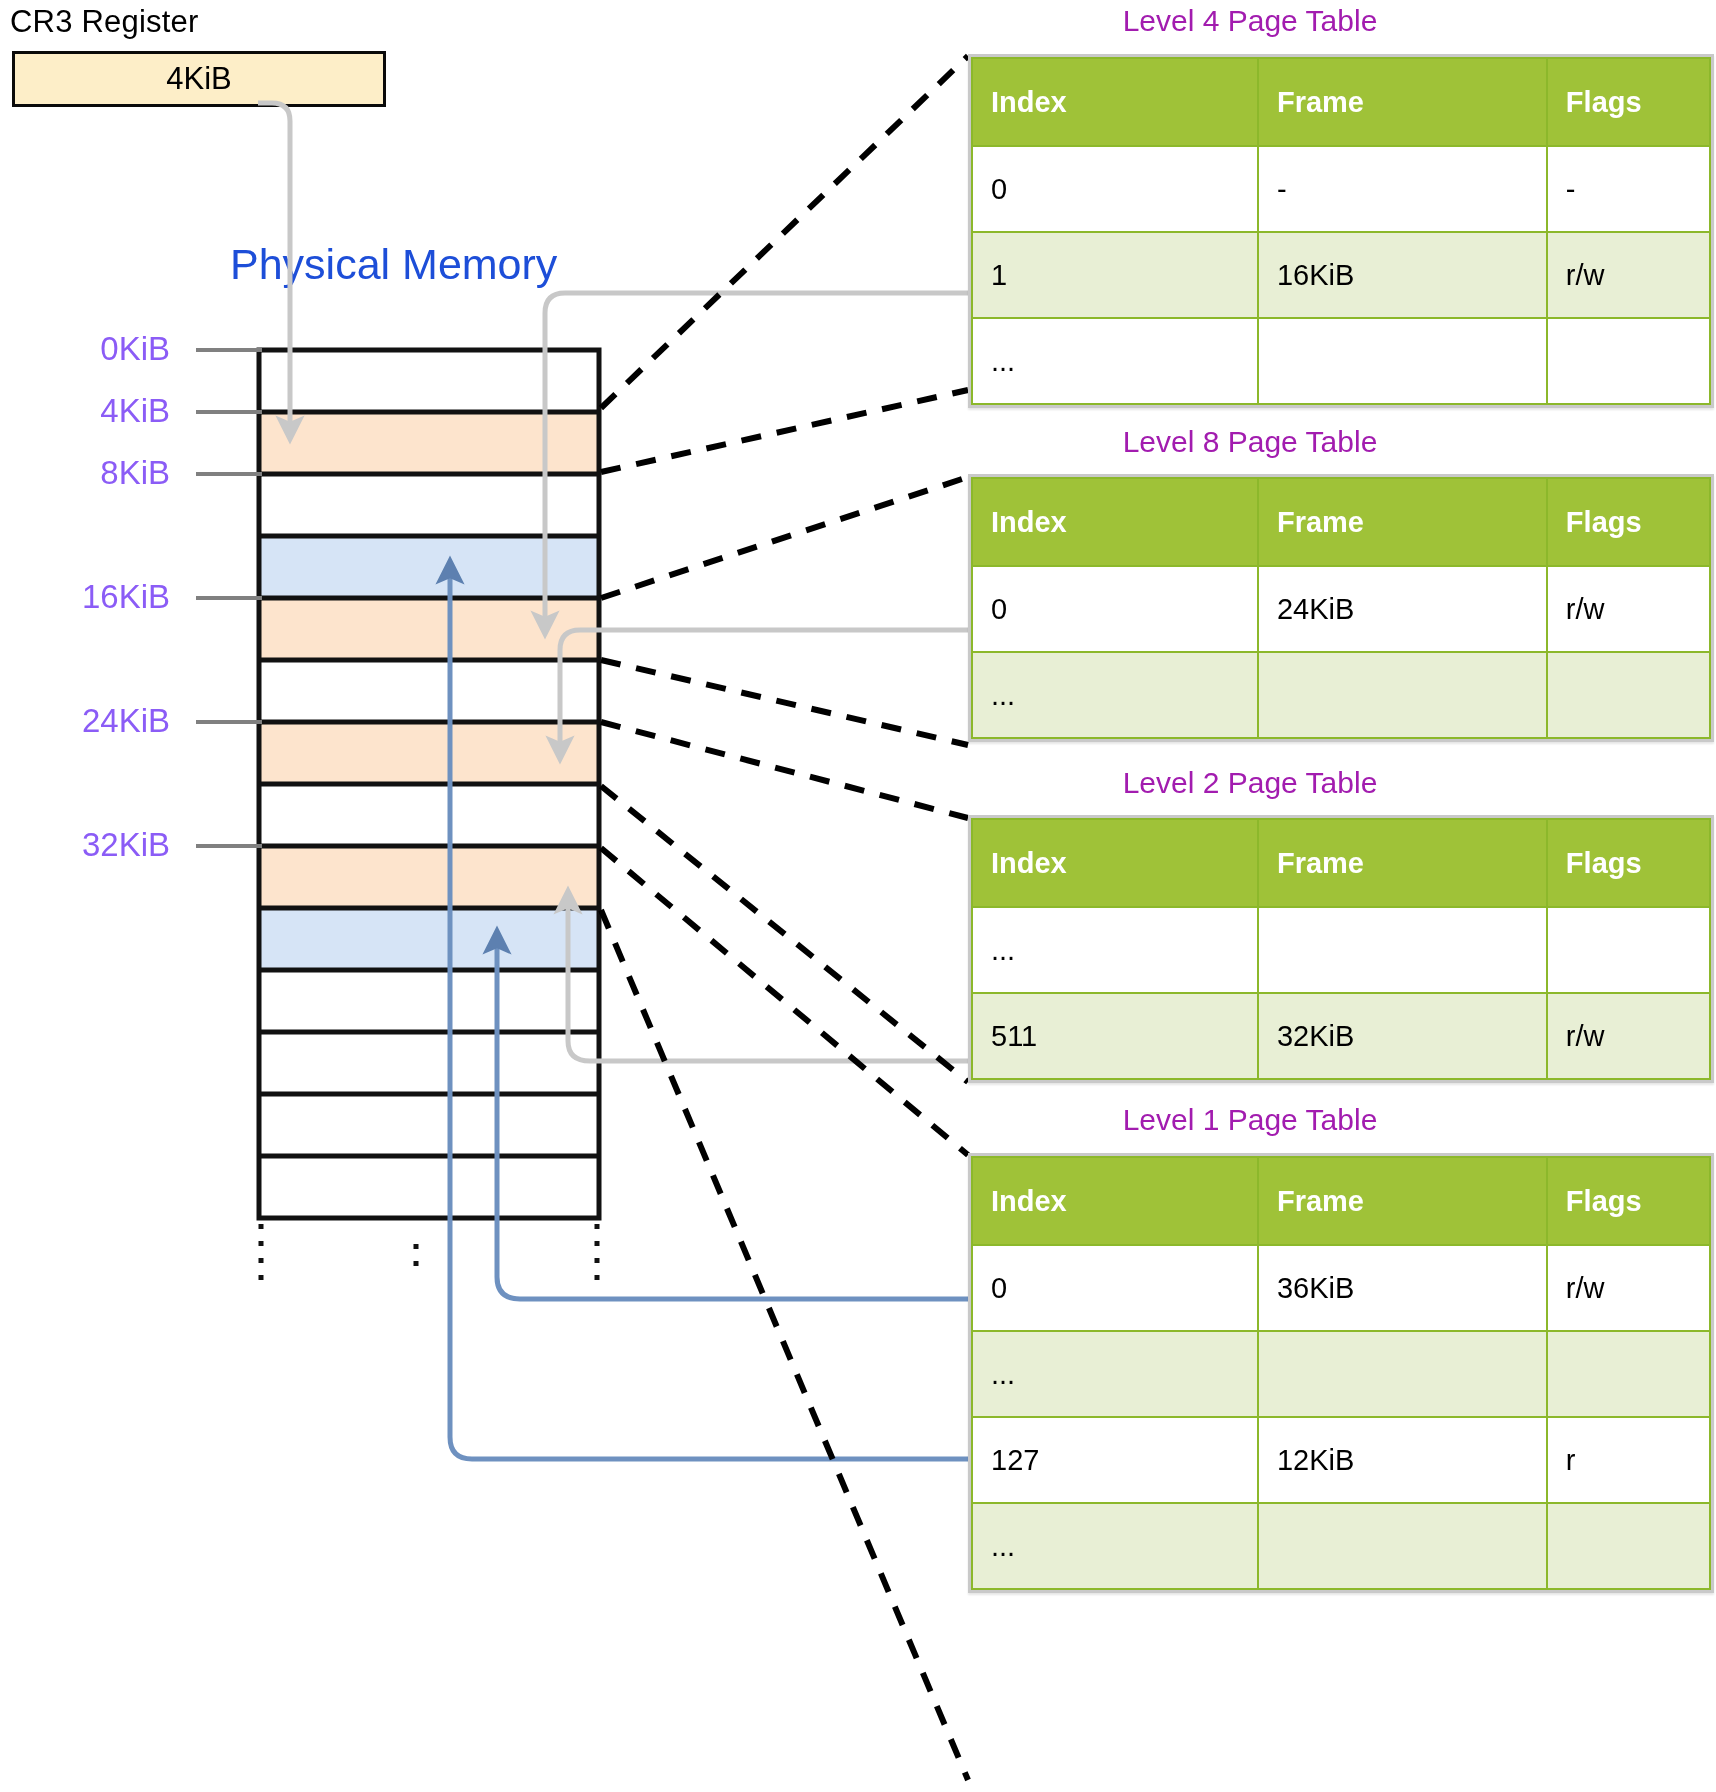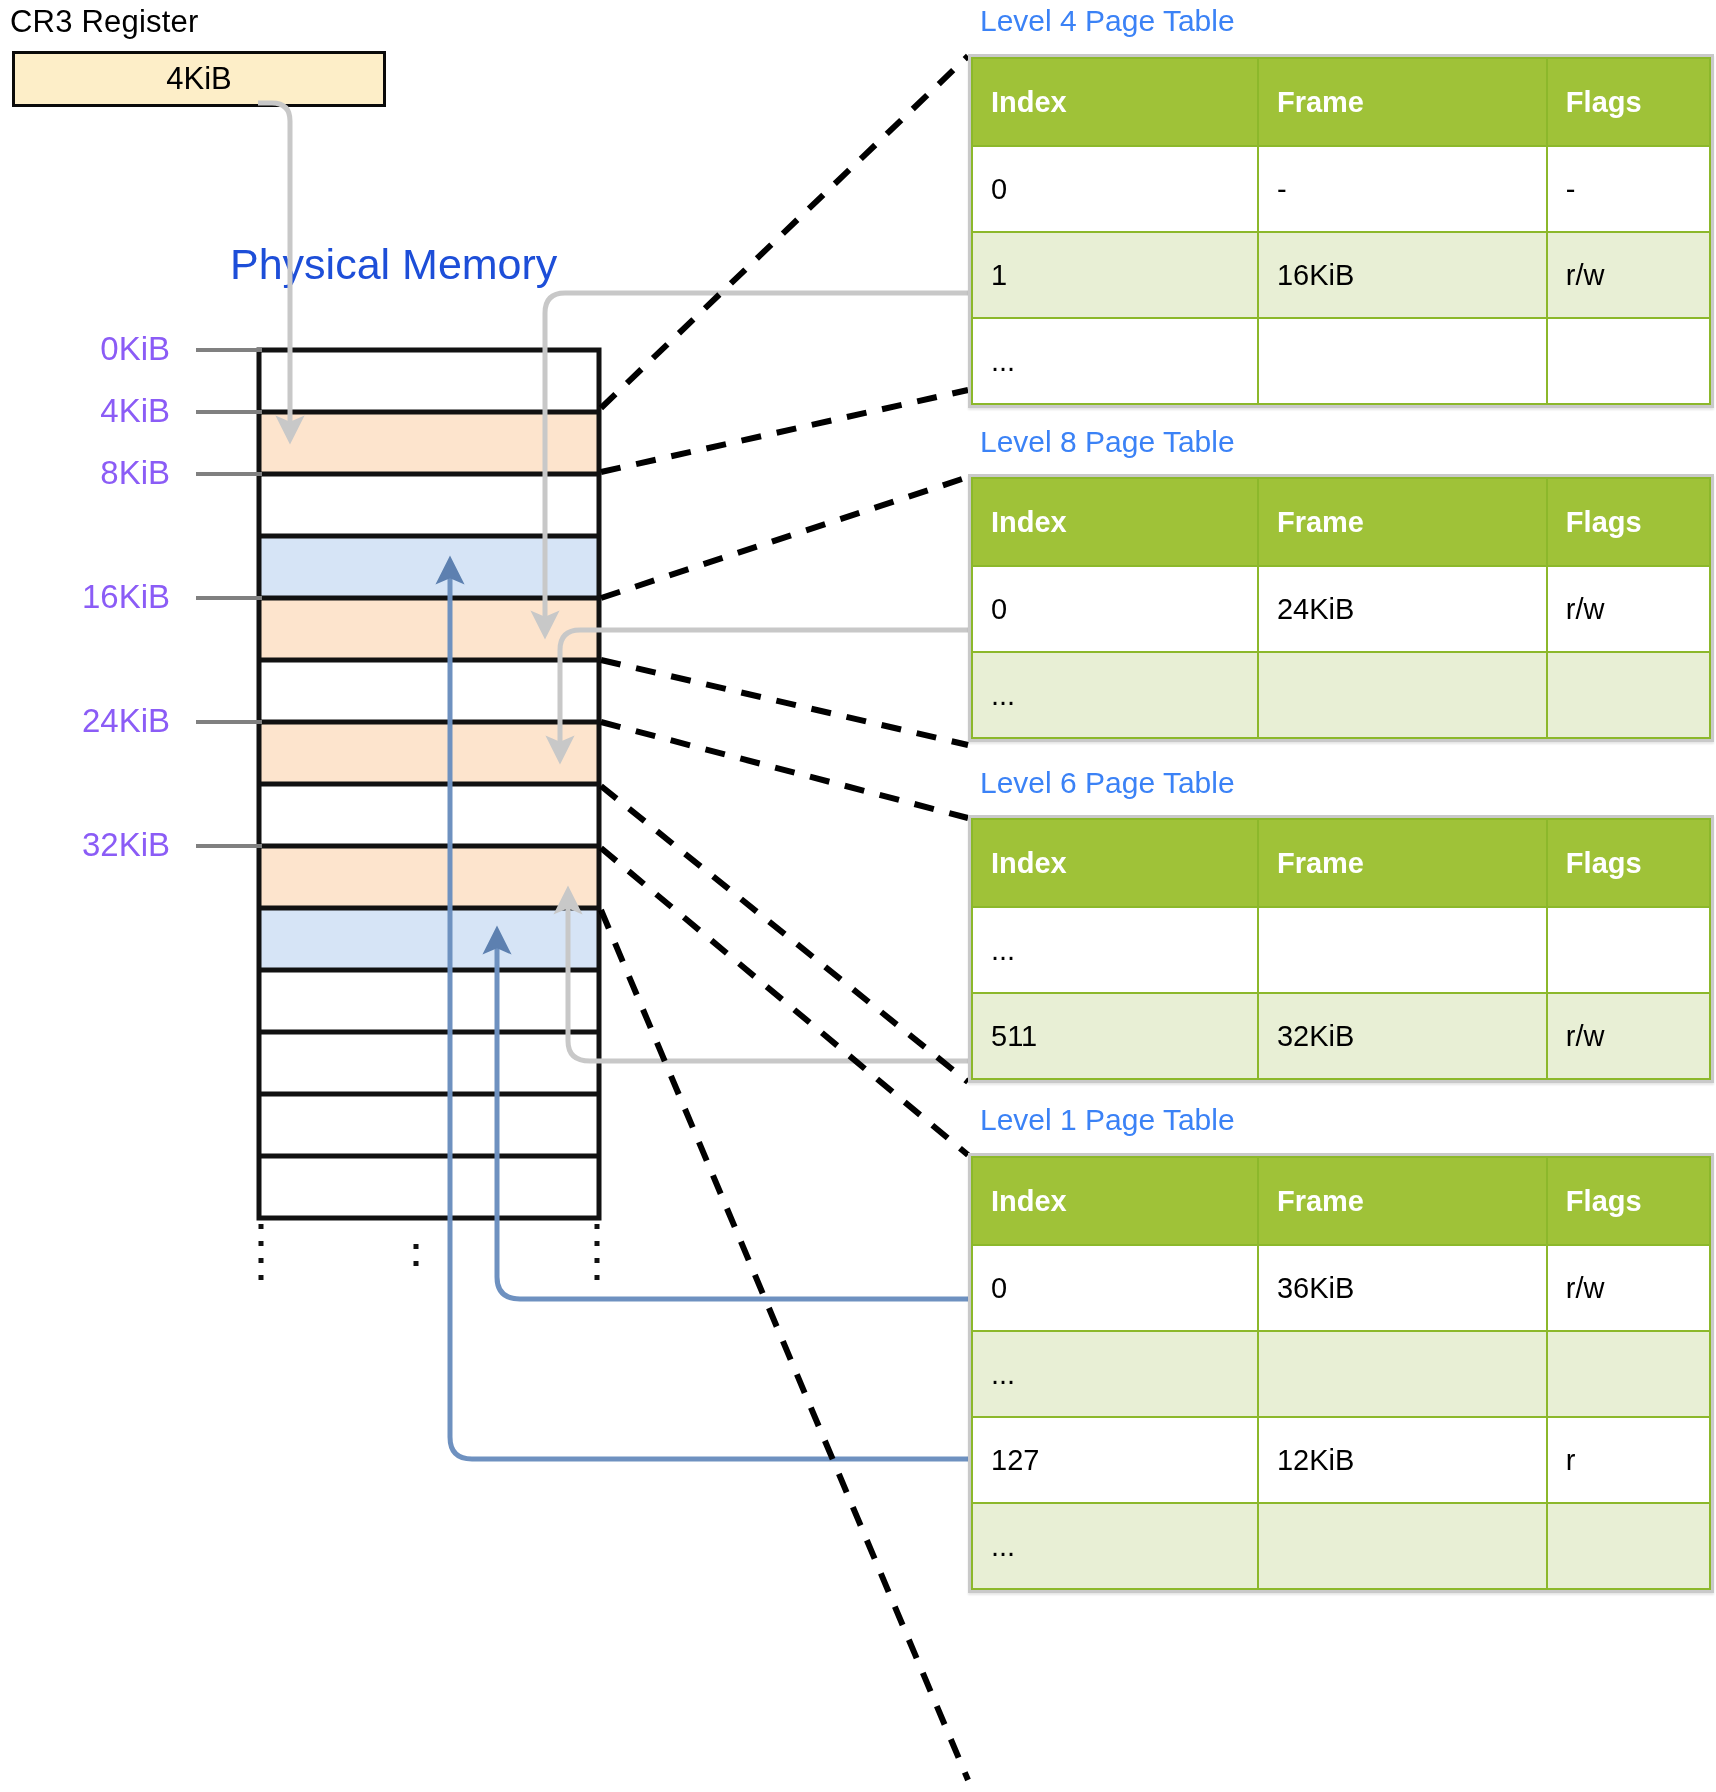--- a/index.html
+++ b/index.html
@@ -56,22 +56,22 @@
     width: 160px;
     text-align: right;
     font-size: 33px;
     color: #8b5cf6;
   }
 
   
   .pt-title {
     position: absolute;
     font-size: 30px;
-    color: #3b82f6;
-    text-align: left;
+    color: #a21caf;
+    text-align: center;
     width: 540px;
   }
   .pt {
     position: absolute;
     width: 746px;
     border: 3px solid #c9c9c9;
     box-sizing: border-box;
     background: #fff;
     box-shadow: 0 2px 2px rgba(0,0,0,0.10);
   }
@@ -261,21 +261,21 @@
         </tr>
         <tr class="alt">
           <td class="col1">...</td>
           <td class="col2"></td>
           <td></td>
         </tr>
       </tbody>
     </table>
   </div>
 
-  <div class="pt-title" style="left:980px; top:766px;">Level 6 Page Table</div>
+  <div class="pt-title" style="left:980px; top:766px;">Level 2 Page Table</div>
   <div class="pt" id="pt-l2" style="left:968px; top:815px;">
     <table>
       <thead>
         <tr>
           <th class="col1">Index</th>
           <th class="col2">Frame</th>
           <th>Flags</th>
         </tr>
       </thead>
       <tbody>

